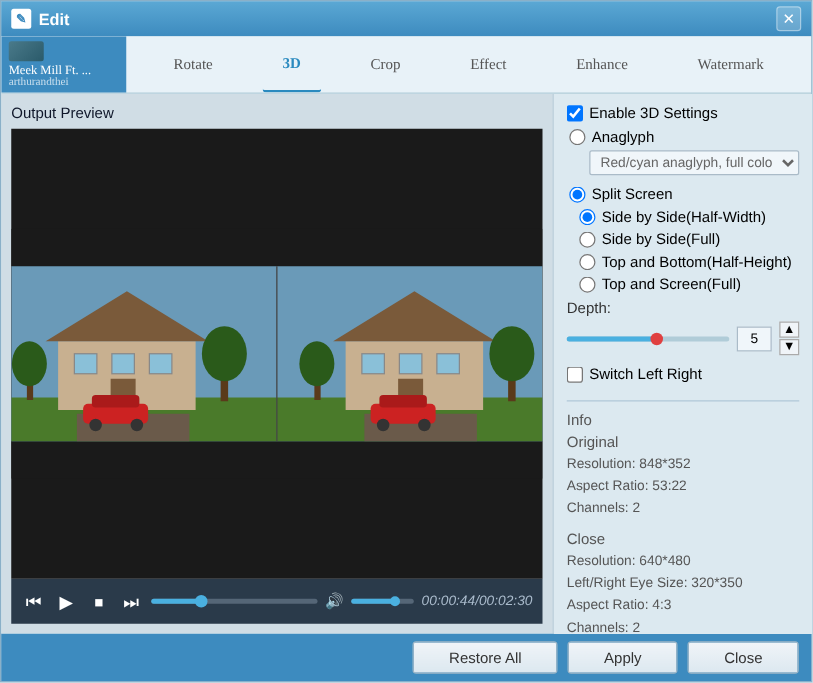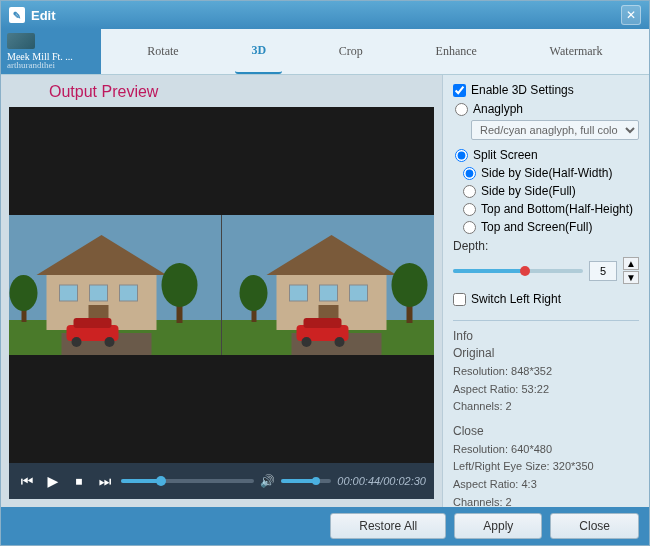--- a/index.html
+++ b/index.html
@@ -130,24 +130,23 @@
       overflow: hidden;
     }
     .preview-area {
       flex: 1;
       background: #d0dde5;
       display: flex;
       flex-direction: column;
       padding: 8px;
     }
     .preview-label {
-      font-size: 16px;
-      color: #be185d;
+      font-size: 12px;
+      color: #0f172a;
       margin-bottom: 6px;
-      margin-left: 40px;
     }
     .video-container {
       flex: 1;
       background: #1a1a1a;
       display: flex;
       align-items: center;
       justify-content: center;
       position: relative;
       overflow: hidden;
     }
@@ -376,20 +375,21 @@
     <div class="top-bar">
       <div class="track-info">
         <div class="track-thumb"></div>
         <div class="track-name">Meek Mill Ft. ...</div>
         <div class="track-sub">arthurandthei</div>
       </div>
       <div class="nav-tabs">
         <div class="nav-tab">Rotate</div>
         <div class="nav-tab active">3D</div>
         <div class="nav-tab">Crop</div>
+        <div class="nav-tab">Effect</div>
         <div class="nav-tab">Enhance</div>
         <div class="nav-tab">Watermark</div>
       </div>
     </div>
 
     <div class="main-content">
 
       <div class="preview-area">
         <div class="preview-label">Output Preview</div>
         <div class="video-container">

